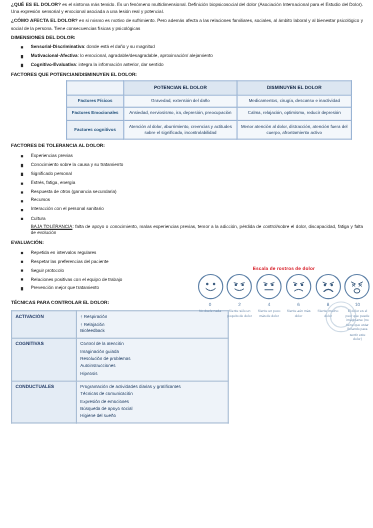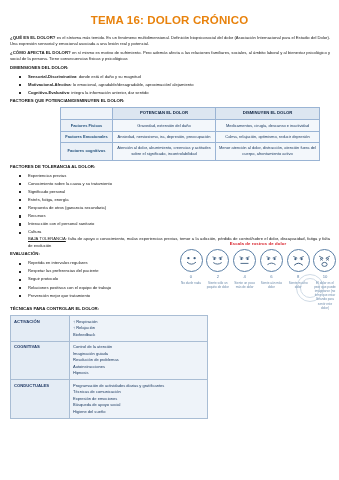--- a/index.html
+++ b/index.html
@@ -220,21 +220,20 @@
   table.t2 td ul {
     margin: 0; padding: 0; list-style: none;
   }
   table.t2 td ul li { line-height: 1.62; }
 </style>
 </head>
 <body>
 
 <div class="page">
 
-  <h1 class="doc-title">TEMA 16: DOLOR CRÓNICO</h1>
 
   <div class="body-col">
 
     <p class="para"><span class="lead">¿QUÉ ES EL DOLOR?</span><span> es el síntoma más temido. Es un fenómeno multidimensional. Definición biopsicosocial del dolor (Asociación Internacional para el Estudio del Dolor). Una expresión sensorial y emocional asociada a una lesión real y potencial.</span></p>
 
     <p class="para"><span class="lead">¿CÓMO AFECTA EL DOLOR?</span><span> en sí mismo es motivo de sufrimiento. Pero además afecta a las relaciones familiares, sociales, al ámbito laboral y al bienestar psicológico y social de la persona. Tiene consecuencias físicas y psicológicas</span></p>
 
     <div class="sect-head">DIMENSIONES DEL DOLOR:</div>
 
     <ul class="blist">

